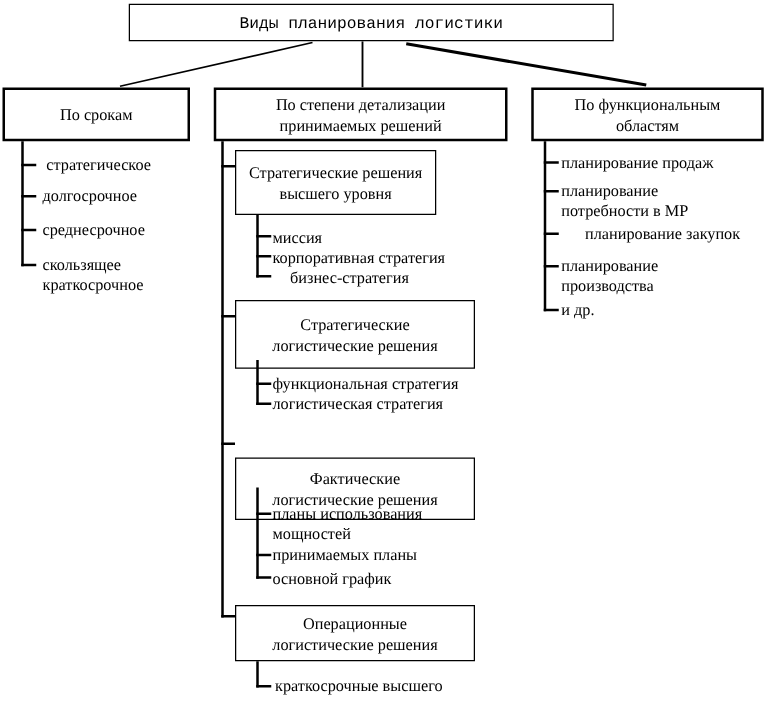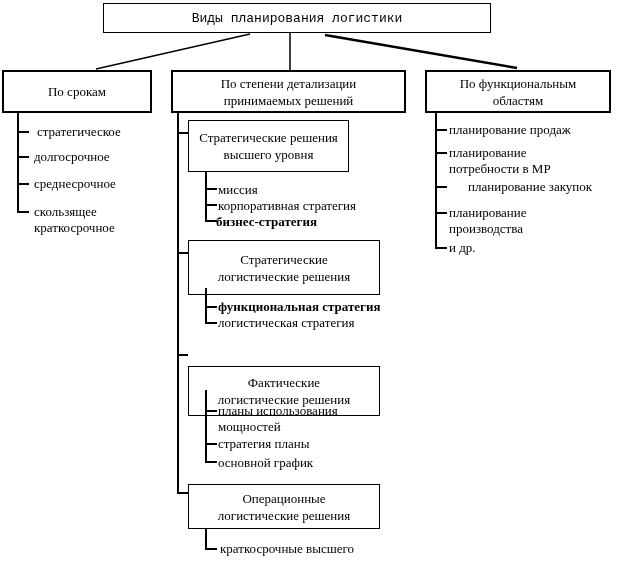--- a/index.html
+++ b/index.html
@@ -82,39 +82,39 @@
   <div class="hl" style="left:177px; top:492px; width:11px; height:2px;"></div>
 
   <div class="box" style="left:188px; top:120px; width:161px; height:52px;">Стратегические решения
 высшего уровня</div>
   <div class="vl" style="left:205px; top:172px; width:2px; height:50px;"></div>
   <div class="hl" style="left:205px; top:188px; width:12px; height:2px;"></div>
   <div class="hl" style="left:205px; top:204px; width:12px; height:2px;"></div>
   <div class="hl" style="left:205px; top:220px; width:12px; height:2px;"></div>
   <div class="lbl" style="left:218px; top:182px;">миссия</div>
   <div class="lbl" style="left:218px; top:198px;">корпоративная стратегия</div>
-  <div class="lbl" style="left:216px; top:214px;font-weight:bold;">бизнес-стратегия</div>
+  <div class="lbl" style="left:232px; top:214px;">бизнес-стратегия</div>
 
   <div class="box" style="left:188px; top:240px; width:192px; height:55px;">Стратегические
 логистические решения</div>
   <div class="vl" style="left:205px; top:288px; width:2px; height:36px;"></div>
   <div class="hl" style="left:205px; top:306px; width:12px; height:2px;"></div>
   <div class="hl" style="left:205px; top:322px; width:12px; height:2px;"></div>
-  <div class="lbl" style="left:218px; top:299px;font-weight:bold;">функциональная стратегия</div>
+  <div class="lbl" style="left:218px; top:299px;">функциональная стратегия</div>
   <div class="lbl" style="left:218px; top:315px;">логистическая стратегия</div>
 
   <div class="box" style="left:188px; top:340px; width:192px; height:50px;margin-top:26px;">Фактические
 логистические решения</div>
   <div class="vl" style="left:205px; top:390px; width:2px; height:73px;"></div>
   <div class="hl" style="left:205px; top:410px; width:12px; height:2px;"></div>
   <div class="hl" style="left:205px; top:443px; width:12px; height:2px;"></div>
   <div class="hl" style="left:205px; top:461px; width:12px; height:2px;"></div>
   <div class="lbl" style="left:218px; top:403px;">планы использования
 мощностей</div>
-  <div class="lbl" style="left:218px; top:436px;">стратегия планы</div>
+  <div class="lbl" style="left:218px; top:436px;">принимаемых планы</div>
   <div class="lbl" style="left:218px; top:455px;">основной график</div>
 
   <div class="box" style="left:188px; top:484px; width:192px; height:45px;">Операционные
 логистические решения</div>
   <div class="vl" style="left:205px; top:529px; width:2px; height:21px;"></div>
   <div class="hl" style="left:205px; top:548px; width:12px; height:2px;"></div>
   <div class="lbl" style="left:220px; top:541px;">краткосрочные высшего</div>
 
   <div class="vl" style="left:435px; top:113px; width:2px; height:136px;"></div>
   <div class="hl" style="left:435px; top:129px; width:12px; height:2px;"></div>

